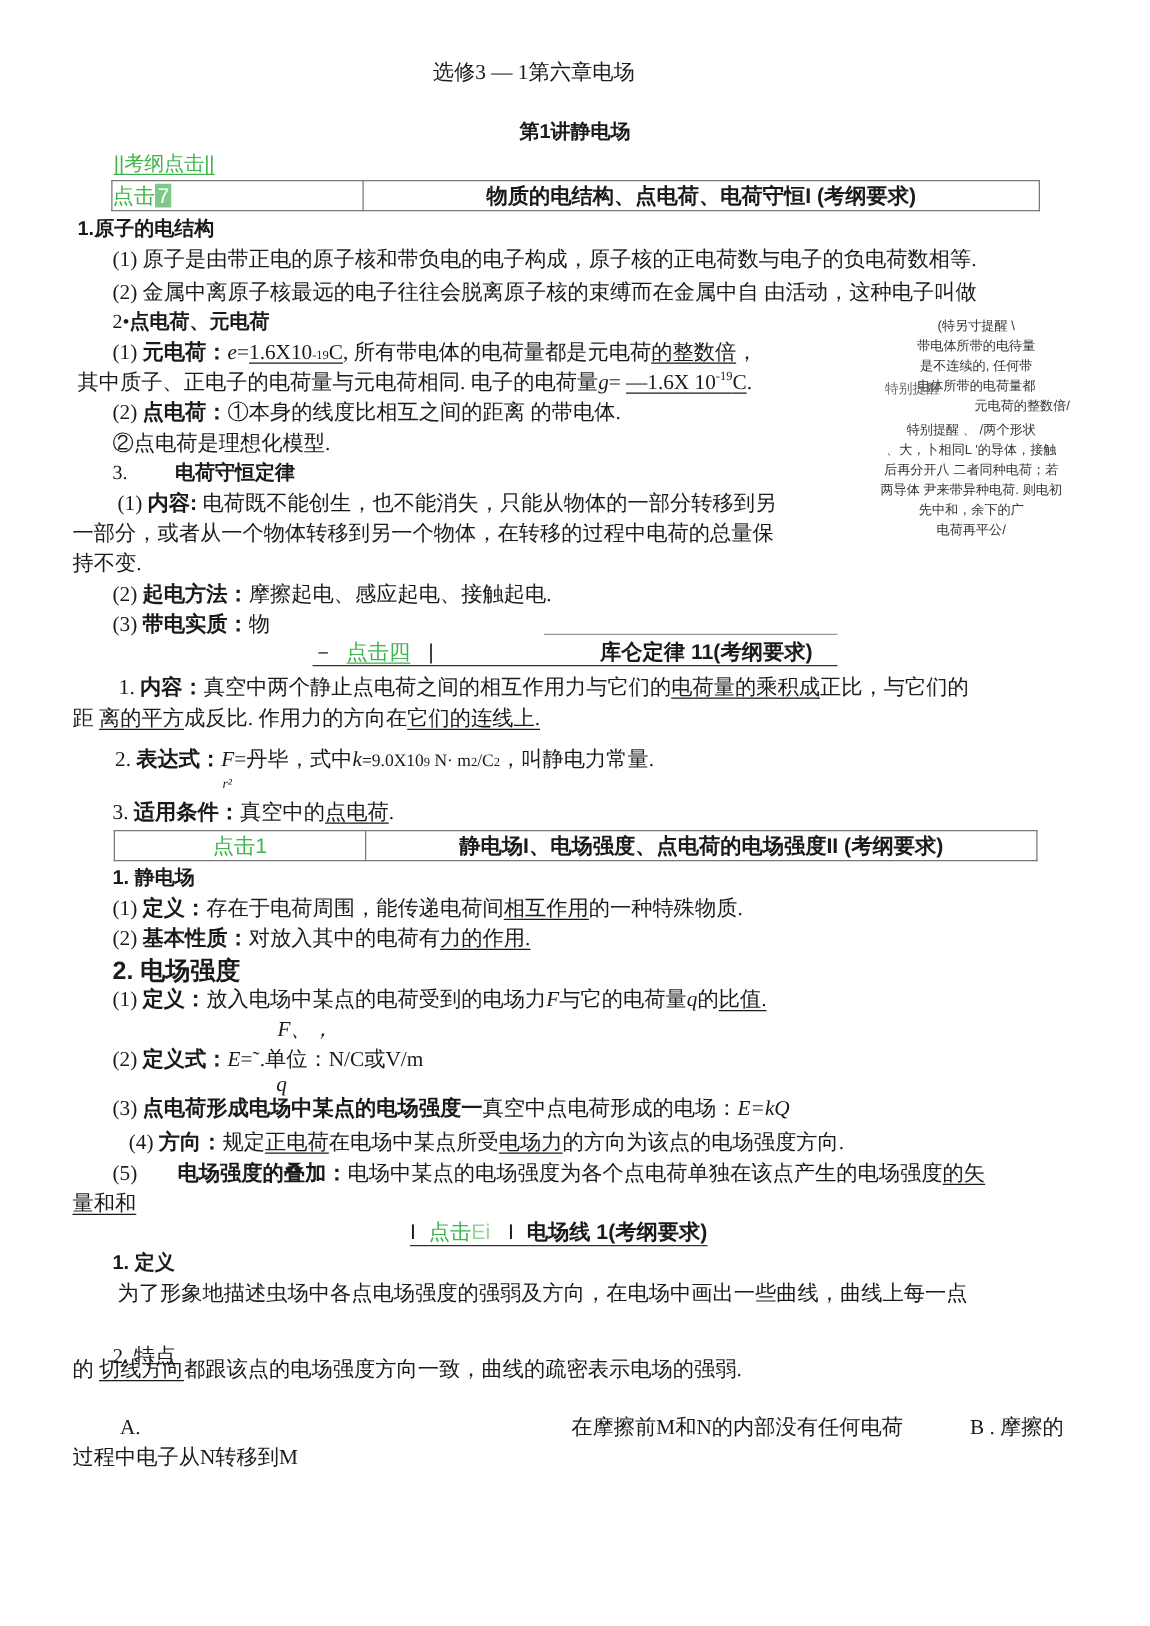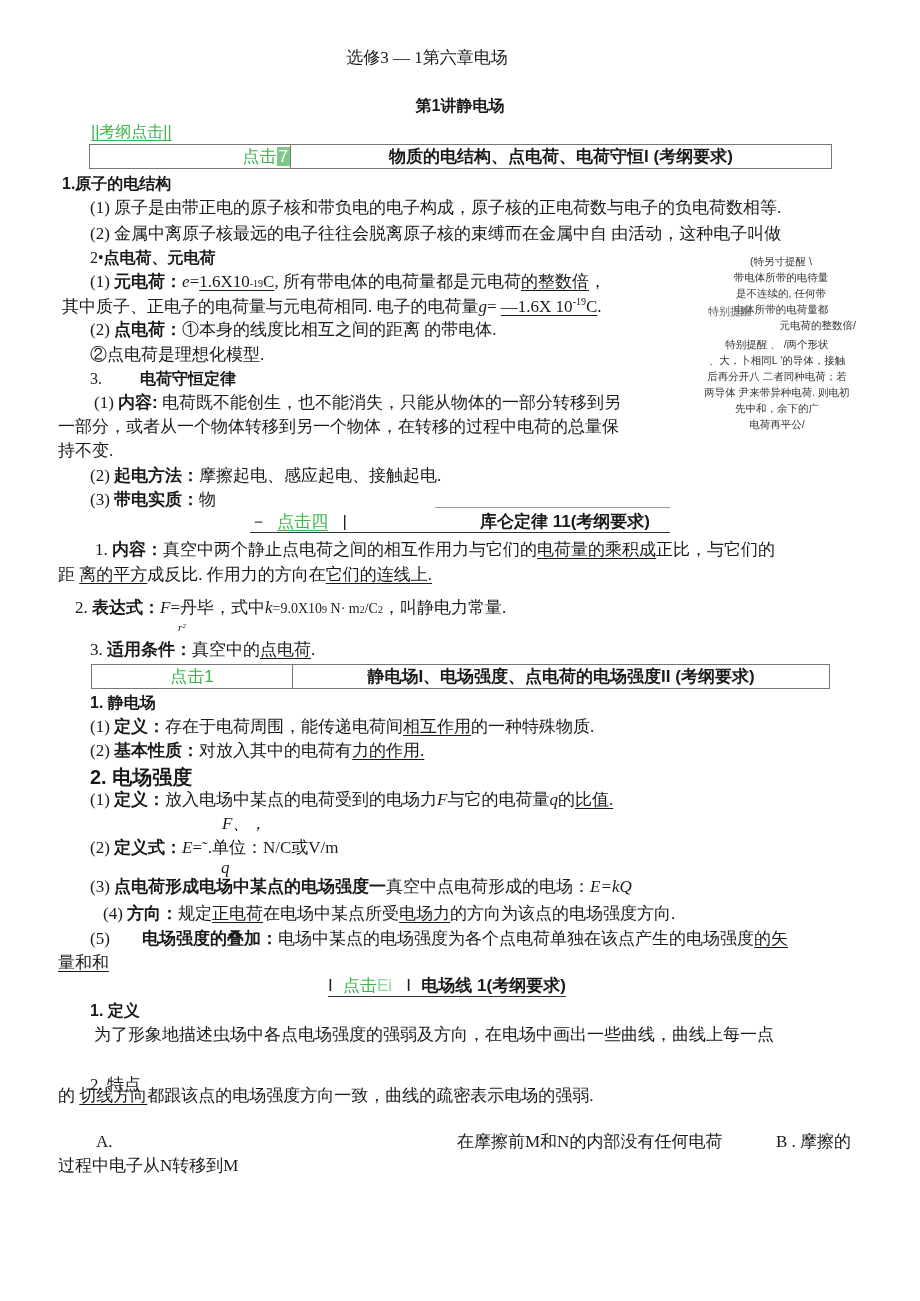--- a/index.html
+++ b/index.html
@@ -21,21 +21,21 @@
 </head>
 <body>
 
 <div class="abs" style="left:0;width:854px;top:48px;text-align:center;font-size:17px;">选修3 — 1第六章电场</div>
 <div class="abs b" style="left:0;width:920px;top:96px;text-align:center;font-size:16px;">第1讲静电场</div>
 <div class="abs sans u green" style="left:91px;top:122px;font-size:16px;">||考纲点击||</div>
 
 <table class="kp" style="left:89px;top:144px;width:743px;">
   <tbody>
       <tr>
-    <td style="width:200px;text-align:right;margin-top:42px;">
+    <td style="width:200px;text-align:left;margin-top:42px;">
       <span class="sans green" style="font-size:17px;">点击</span><span class="sans hl7">7</span>
     </td>
     <td style="text-align:center;" class="b">物质的电结构、点电荷、电荷守恒I  (考纲要求)</td>
   </tr>
 </tbody>
   </table>
 
 <div class="abs b" style="left:62px;top:174px;font-size:16px;">1.原子的电结构</div>
 <div class="abs" style="left:90px;top:198px;">(1)  原子是由带正电的原子核和带负电的电子构成，原子核的正电荷数与电子的负电荷数相等.</div>
 <div class="abs" style="left:90px;top:224px;">(2)  金属中离原子核最远的电子往往会脱离原子核的束缚而在金属中自  由活动，这种电子叫做</div>
@@ -101,21 +101,21 @@
   <span class="b" style="position:absolute;left:230px;">库仑定律  11(考纲要求)</span>
 </div>
 
 <div class="abs" style="left:95px;top:540px;">
   <span>1.</span>
   <span class="b">内容：</span><span>真空中两个静止点电荷之间的相互作用力与它们的</span><span class="u">电荷量的乘积成</span><span>正比，与它们的</span>
 </div>
 <div class="abs" style="left:58px;top:565px;">
   <span>距  </span><span class="u">离的平方</span><span>成反比. 作用力的方向在</span><span class="u">它们的连线上.</span>
 </div>
-<div class="abs" style="left:75px;top:598px;">
+<div class="abs" style="left:92px;top:598px;">
   <span>2.</span>
   <span class="b">表达式：</span><span class="i">F</span><span>=丹毕，式中</span><span class="i">k</span><span style="font-size:14px;">=9.0X10</span><span class="sub">9</span><span style="font-size:14px;"> N·  m</span><span class="sub">2</span><span style="font-size:14px;">/C</span><span class="sub">2</span><span>，叫静电力常量.</span>
 </div>
 <div class="abs i" style="left:178px;top:621px;font-size:11px;">r²</div>
 <div class="abs" style="left:90px;top:640px;">
   <span>3.</span>
   <span class="b">适用条件：</span><span>真空中的</span><span class="u">点电荷</span><span>.</span>
 </div>
 
 <table class="kp" style="left:91px;top:664px;width:739px;">

